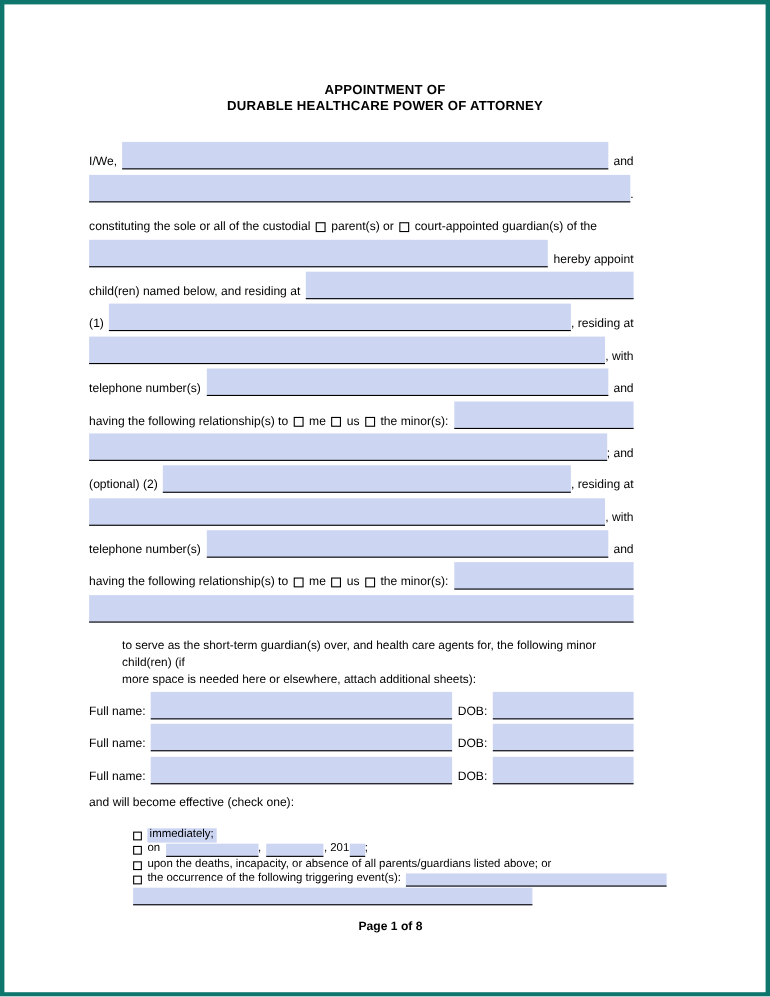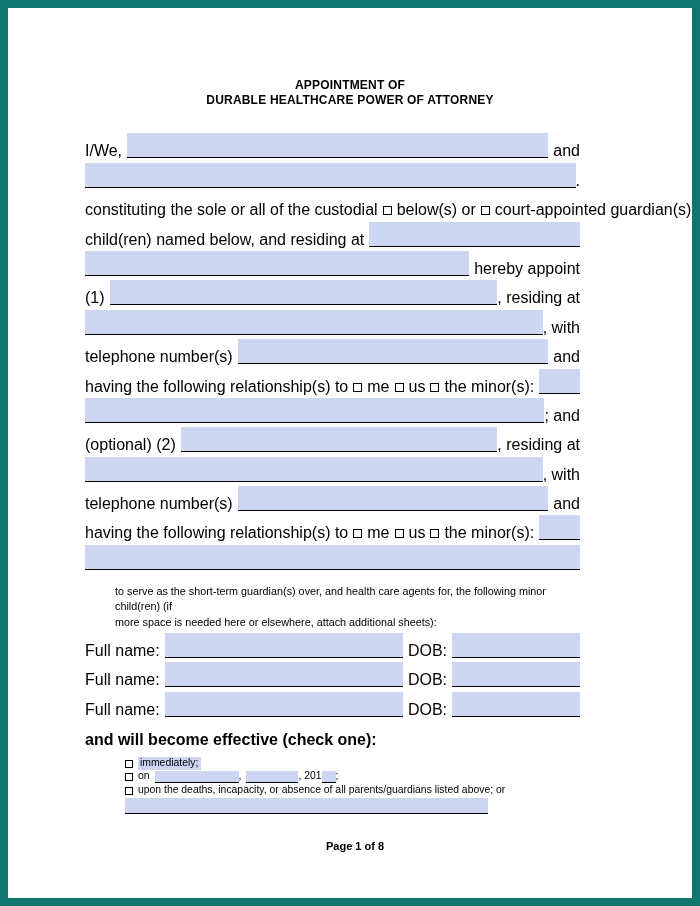--- a/index.html
+++ b/index.html
@@ -1,40 +1,40 @@
 <!DOCTYPE html>
 <html><head>
 <meta charset="utf-8">
 <style>
   * { margin:0; padding:0; box-sizing:border-box; }
   html,body { background:#ffffff; }
   .page {
     position:relative; width:700px; height:906px; background:#ffffff;
-    border:8px solid #0f766e; font-family:"Liberation Sans", sans-serif; color:#000;
+    border:4px solid #0f766e; font-family:"Liberation Sans", sans-serif; color:#000;
     overflow:hidden;
   }
   .title {
     position:absolute; top:70px; left:0; right:0; text-align:center;
     font-weight:bold; font-size:12px; line-height:15px; letter-spacing:0.2px;
   }
   .content { position:absolute; left:77px; top:123px; width:495px; }
   .line { display:flex; align-items:flex-end; height:29.4px; }
-  .t { font-size:16px; line-height:14px; padding-bottom:2px; white-space:pre; flex:none; }
+  .t { font-size:11px; line-height:14px; padding-bottom:2px; white-space:pre; flex:none; }
   .mr { margin-right:5px; }
   .ml { margin-left:5px;margin-top:32px; }
   .blank {
     flex:1 1 auto; height:25px; background:#ccd5f2;
     border-bottom:1px solid #000; margin-bottom:2px; min-width:10px;
   }
   .cb {
     flex:none; width:9px; height:9px; border:1px solid #000; background:#fff;
     margin:0 5px 4px 5px;
   }
   .serve { margin-top:12px; font-size:10.8px; line-height:15.5px;margin-left:30px; }
-  .heading-line { display:flex; align-items:flex-end; height:28px; margin-top:2px;font-weight:bold; }
+  .heading-line { display:flex; align-items:center; height:28px; margin-top:2px; }
   .options { margin-top:8px; margin-left:40px; margin-right:-30px; }
   .opt { display:flex; align-items:flex-end; height:13.4px;text-align:right; }
   .opt .t { font-size:10.4px; line-height:12px; padding-bottom:1px;margin-top:23px; }
   .opt .cb { width:8px; height:8px; margin:0 5px 2px 0; }
   .hl { background:#ccd5f2; padding:0 3px 1px 2px; font-size:10.4px; line-height:12px; flex:none; }
   .sblank {
     background:#ccd5f2; border-bottom:1px solid #000; height:12px; flex:none;
   }
   .grow { flex:1 1 auto; }
   .cont-line { margin-top:4px; }
@@ -64,32 +64,32 @@
       <span class="t ml">and</span>
     </div>
     <div class="line">
       <span class="blank"></span>
       <span class="t">.</span>
     </div>
 
     <div class="line">
       <span class="t">constituting the sole or all of the custodial</span>
       <span class="cb"></span>
-      <span class="t">below(s) or</span>
+      <span class="t">parent(s) or</span>
       <span class="cb"></span>
       <span class="t">court-appointed guardian(s) of the</span>
     </div>
 
     <div class="line">
+      <span class="blank"></span>
+      <span class="t ml">hereby appoint</span>
+    </div>
+    <div class="line">
       <span class="t mr">child(ren) named below, and residing at</span>
       <span class="blank"></span>
-    </div>
-    <div class="line">
-      <span class="blank"></span>
-      <span class="t ml">hereby appoint</span>
     </div>
 
     <div class="line">
       <span class="t mr">(1)</span>
       <span class="blank"></span>
       <span class="t">, residing at</span>
     </div>
     <div class="line">
       <span class="blank"></span>
       <span class="t">, with</span>
@@ -182,20 +182,25 @@
         <span class="t mr">,</span>
         <span class="sblank w52"></span>
         <span class="t">, 201</span>
         <span class="sblank w14"></span>
         <span class="t">;</span>
       </div>
       <div class="opt">
         <span class="cb"></span>
         <span class="t">upon the deaths, incapacity, or absence of all parents/guardians listed above; or</span>
       </div>
+      <div class="opt">
+        <span class="cb"></span>
+        <span class="t mr">the occurrence of the following triggering event(s):</span>
+        <span class="sblank grow"></span>
+      </div>
       <div class="opt cont-line">
         <span class="sblank"></span>
       </div>
     </div>
 
   </div>
 
   <div class="footer">Page 1 of 8</div>
 </div>
 

